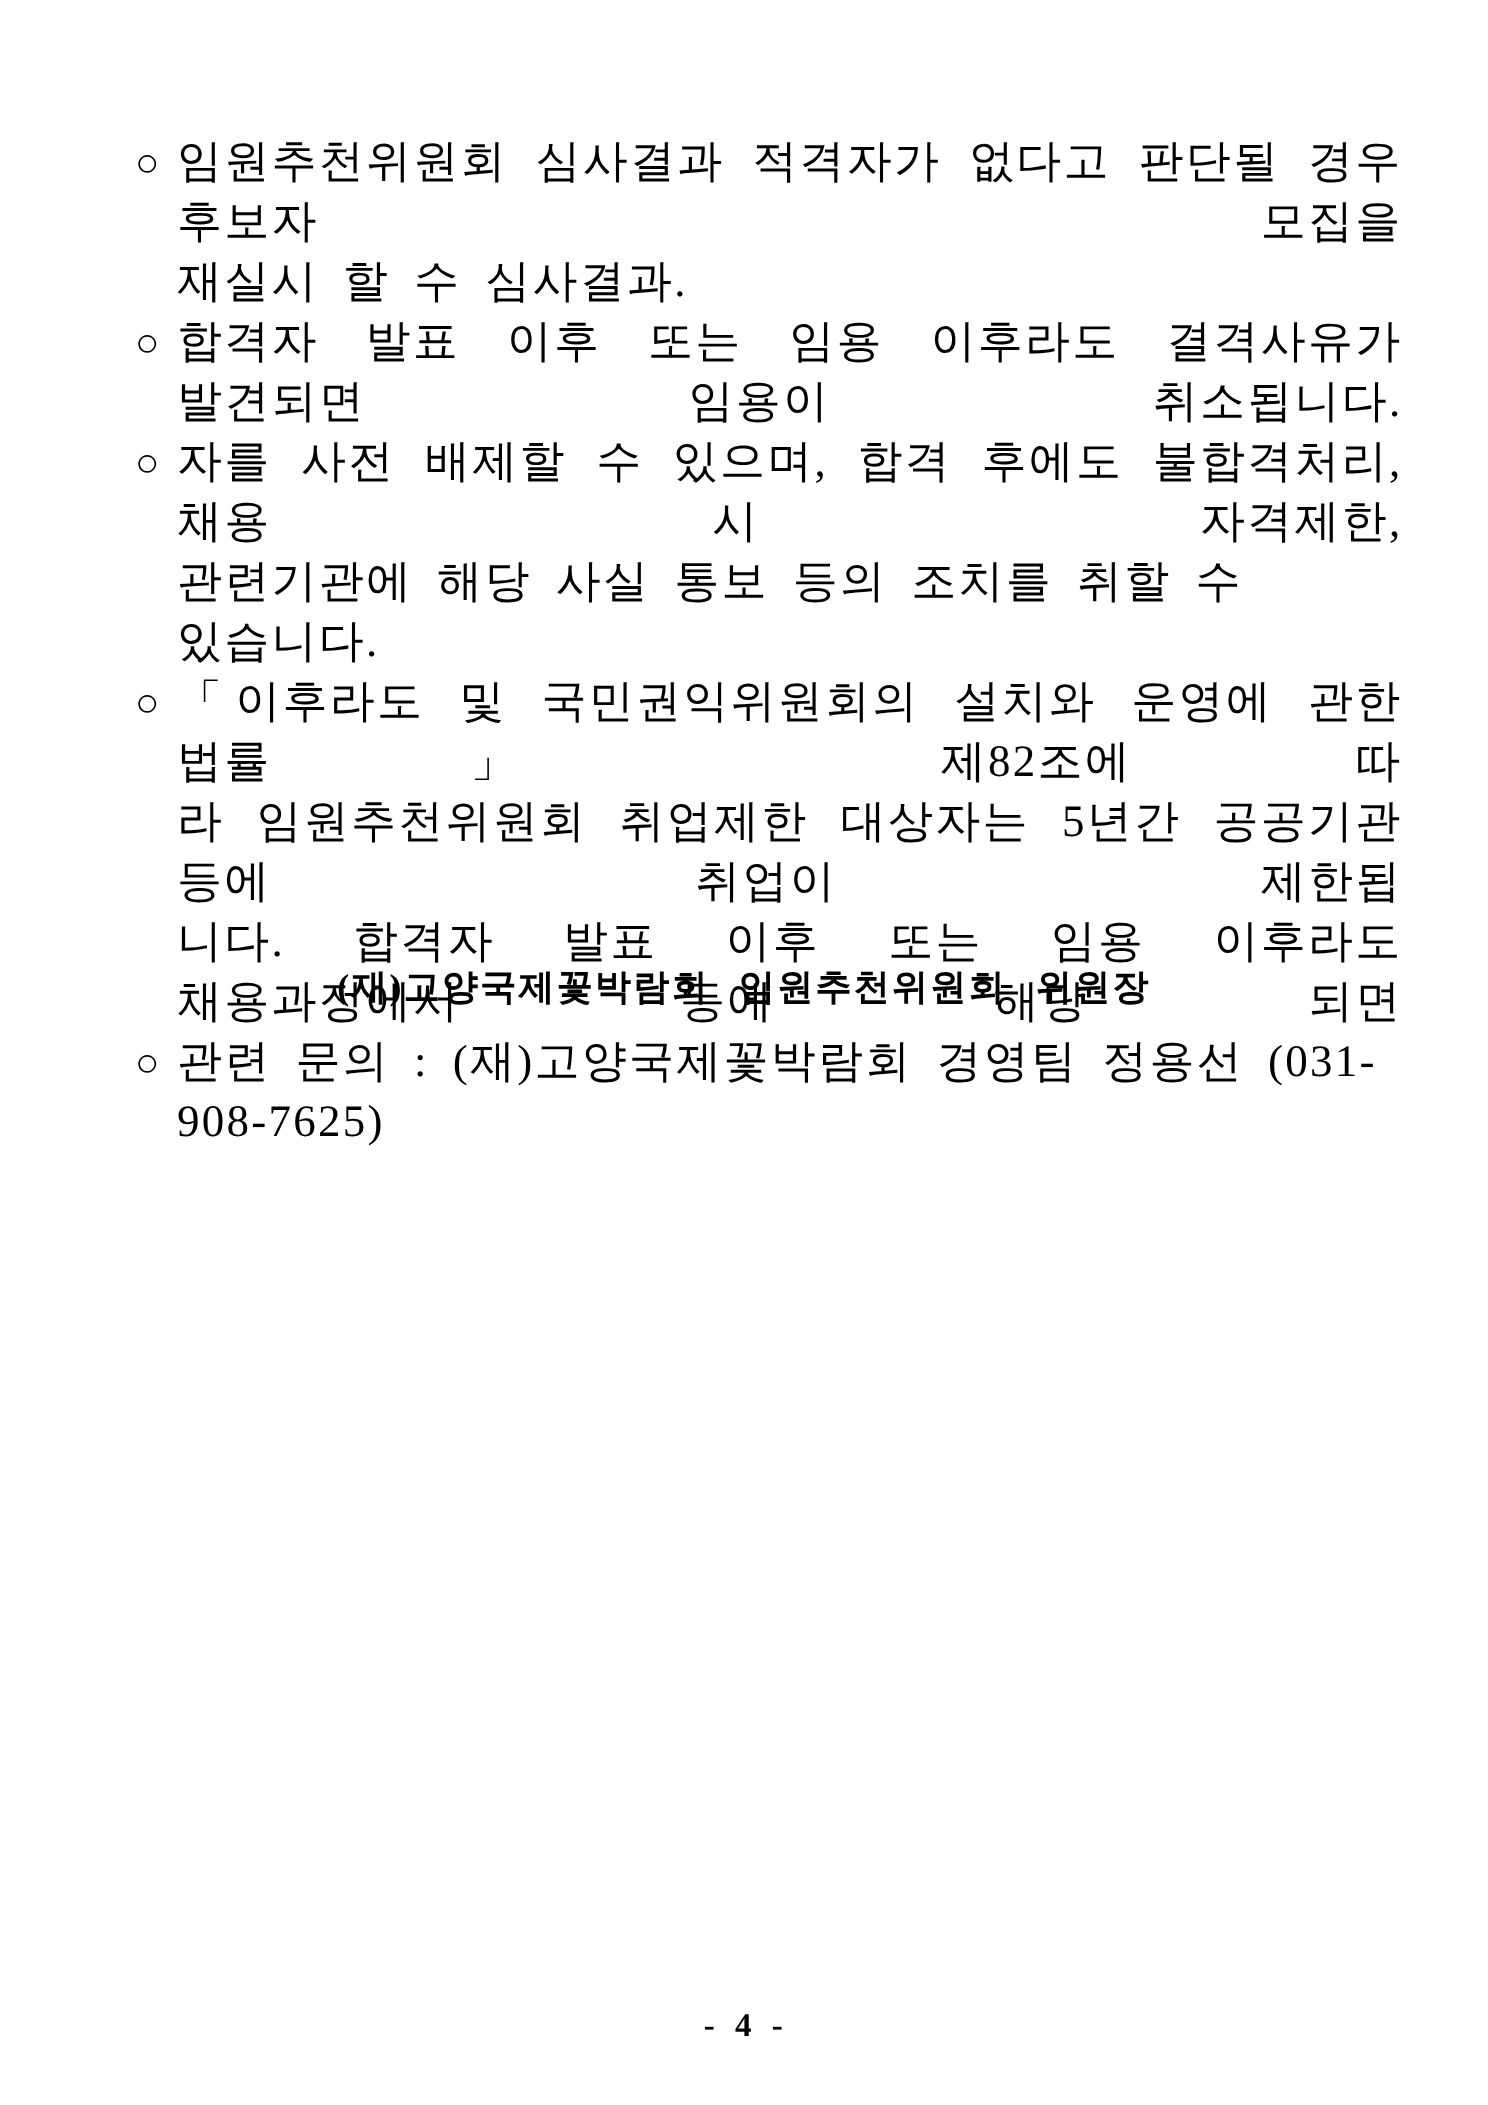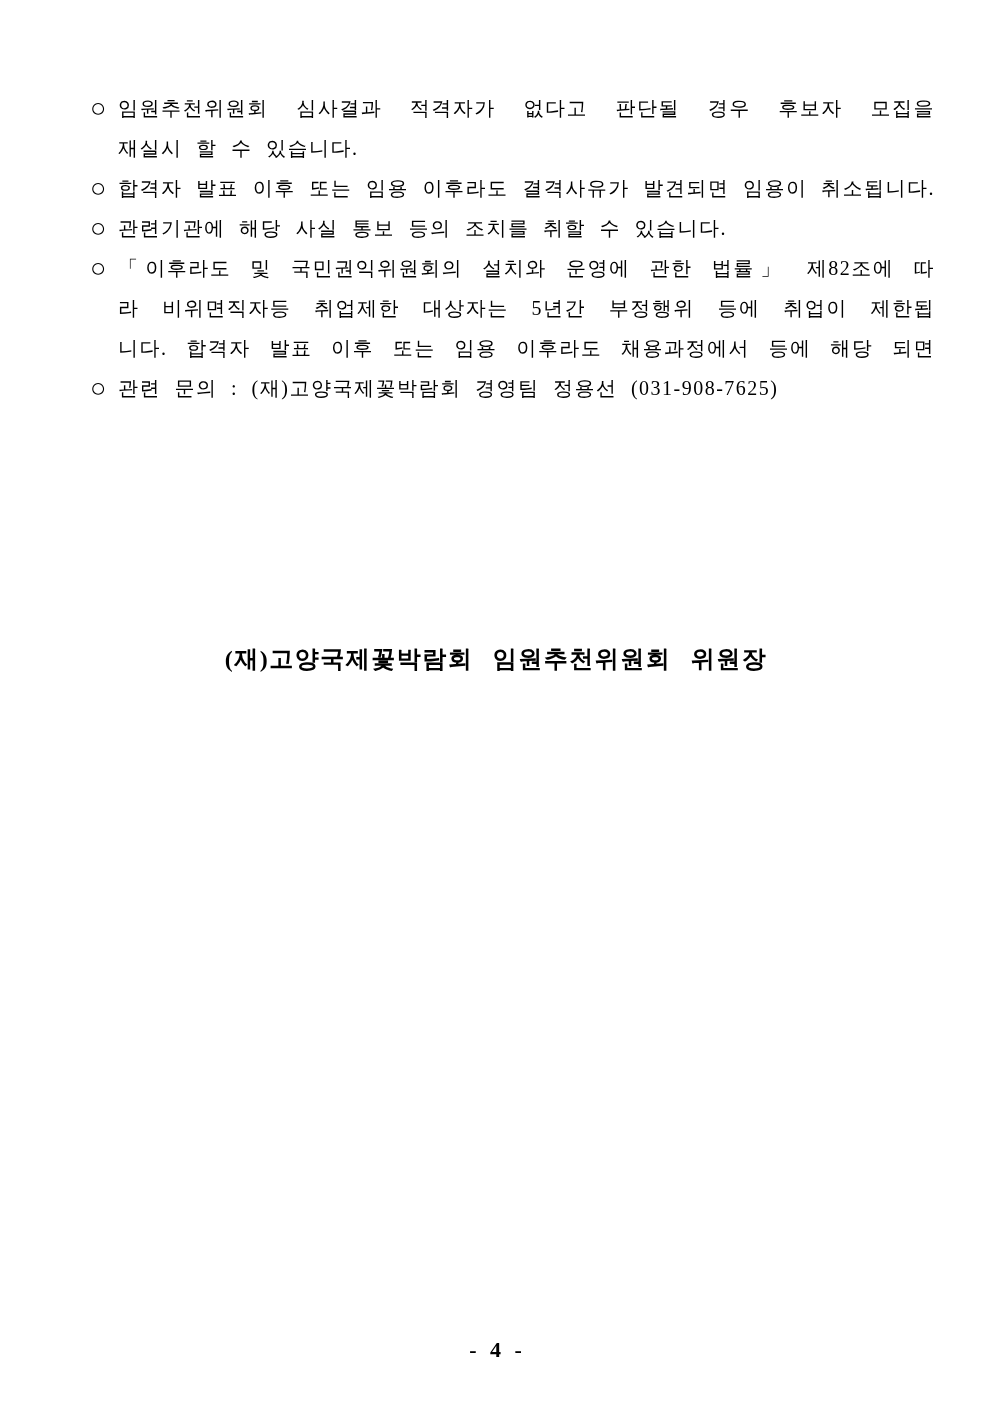--- a/index.html
+++ b/index.html
@@ -33,21 +33,21 @@
   .marker {
     position: absolute;
     left: 0;
     top: 0;
     width: 28px;
     font-size: 27px;
     line-height: 40px;
     letter-spacing: 0;
   }
   .nline {
-    font-size: 20px;
+    font-size: 30px;
     line-height: 40px;
     letter-spacing: 1.5px;
     word-spacing: 7px;
     word-break: keep-all;
     text-align: left;
     white-space: normal;
   }
   .nline.fill {
     text-align: justify;
     text-align-last: justify;
@@ -82,37 +82,38 @@
 </head>
 <body>
 
 <div class="page">
 
   <div class="content">
 
     <div class="notice">
       <span class="marker">○</span>
       <div class="nline fill">임원추천위원회 심사결과 적격자가 없다고 판단될 경우 후보자 모집을</div>
-      <div class="nline">재실시 할 수 있습니다.</div>
+      <div class="nline">재실시 할 수 심사결과.</div>
     </div>
 
     <div class="notice">
       <span class="marker">○</span>
       <div class="nline fill">합격자 발표 이후 또는 임용 이후라도 결격사유가 발견되면 임용이 취소됩니다.</div>
     </div>
 
     <div class="notice">
       <span class="marker">○</span>
+      <div class="nline fill">자를 사전 배제할 수 있으며, 합격 후에도 불합격처리, 채용 시 자격제한,</div>
       <div class="nline">관련기관에 해당 사실 통보 등의 조치를 취할 수 있습니다.</div>
     </div>
 
     <div class="notice">
       <span class="marker">○</span>
       <div class="nline fill">「이후라도 및 국민권익위원회의 설치와 운영에 관한 법률」 제82조에 따</div>
-      <div class="nline fill">라 비위면직자등 취업제한 대상자는 5년간 부정행위 등에 취업이 제한됩</div>
+      <div class="nline fill">라 임원추천위원회 취업제한 대상자는 5년간 공공기관 등에 취업이 제한됩</div>
       <div class="nline fill">니다. 합격자 발표 이후 또는 임용 이후라도 채용과정에서 등에 해당 되면</div>
     </div>
 
     <div class="notice">
       <span class="marker">○</span>
       <div class="nline">관련 문의 : (재)고양국제꽃박람회 경영팀 정용선 (031-908-7625)</div>
     </div>
 
   </div>
 

